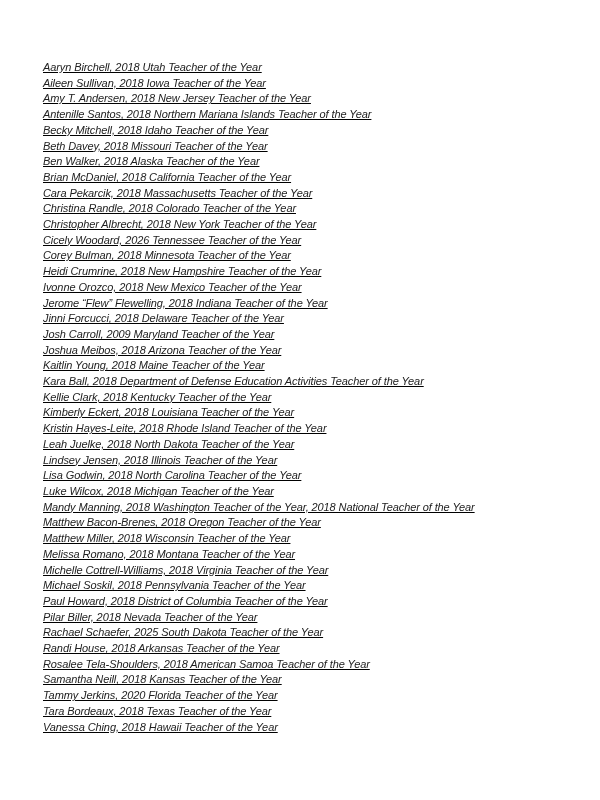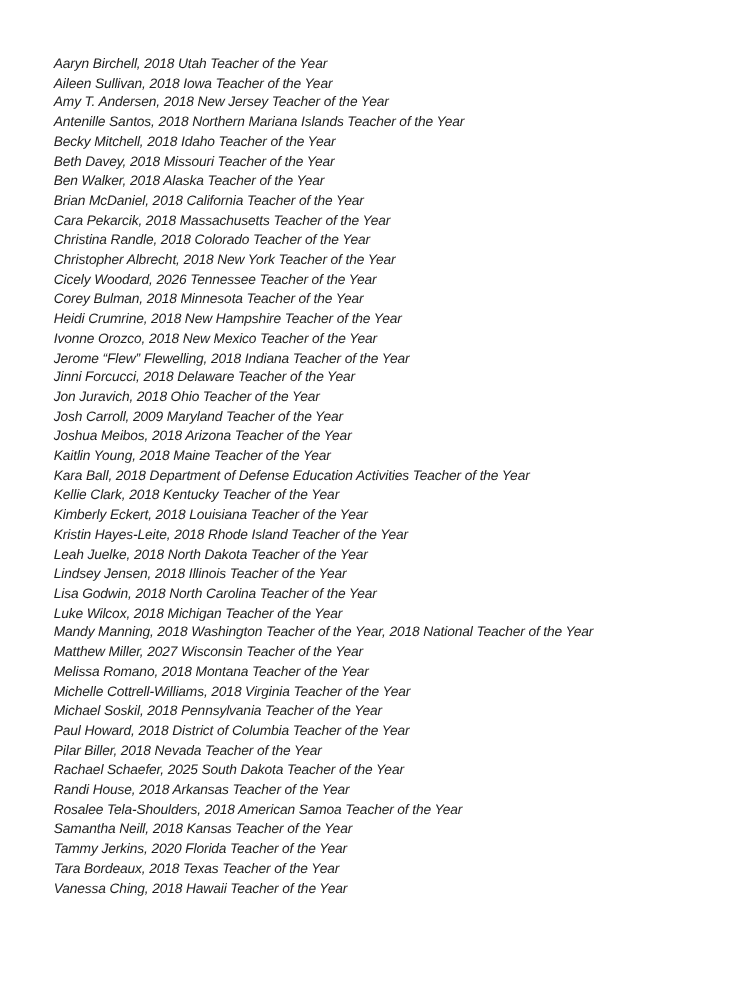--- a/index.html
+++ b/index.html
@@ -10,23 +10,24 @@
   .page {
     position: relative;
     width: 600px;
     height: 800px;
     background: #ffffff;
     overflow: hidden;
     font-family: "Liberation Sans", sans-serif;
   }
   .lines {
     position: absolute;
-    top: 44px;
+    top: 60px;
     left: 43px;
     right: 20px;
+    text-decoration: underline;
   }
   .line {
     font-style: italic;
     font-size: 11px;
     line-height: 15.7px;
     letter-spacing: -0.1px;
     color: #212121;
     white-space: nowrap;
   }
 </style>
@@ -45,34 +46,34 @@
       <div class="line">Brian McDaniel, 2018 California Teacher of the Year</div>
       <div class="line">Cara Pekarcik, 2018 Massachusetts Teacher of the Year</div>
       <div class="line">Christina Randle, 2018 Colorado Teacher of the Year</div>
       <div class="line">Christopher Albrecht, 2018 New York Teacher of the Year</div>
       <div class="line">Cicely Woodard, 2026 Tennessee Teacher of the Year</div>
       <div class="line">Corey Bulman, 2018 Minnesota Teacher of the Year</div>
       <div class="line">Heidi Crumrine, 2018 New Hampshire Teacher of the Year</div>
       <div class="line">Ivonne Orozco, 2018 New Mexico Teacher of the Year</div>
       <div class="line">Jerome “Flew” Flewelling, 2018 Indiana Teacher of the Year</div>
       <div class="line">Jinni Forcucci, 2018 Delaware Teacher of the Year</div>
-      <div class="line">Jon Juravich, 2018 Ohio Teacher of the Year</div>
       <div class="line">Josh Carroll, 2009 Maryland Teacher of the Year</div>
       <div class="line">Joshua Meibos, 2018 Arizona Teacher of the Year</div>
       <div class="line">Kaitlin Young, 2018 Maine Teacher of the Year</div>
       <div class="line">Kara Ball, 2018 Department of Defense Education Activities Teacher of the Year</div>
       <div class="line">Kellie Clark, 2018 Kentucky Teacher of the Year</div>
       <div class="line">Kimberly Eckert, 2018 Louisiana Teacher of the Year</div>
       <div class="line">Kristin Hayes-Leite, 2018 Rhode Island Teacher of the Year</div>
       <div class="line">Leah Juelke, 2018 North Dakota Teacher of the Year</div>
       <div class="line">Lindsey Jensen, 2018 Illinois Teacher of the Year</div>
       <div class="line">Lisa Godwin, 2018 North Carolina Teacher of the Year</div>
       <div class="line">Luke Wilcox, 2018 Michigan Teacher of the Year</div>
       <div class="line">Mandy Manning, 2018 Washington Teacher of the Year, 2018 National Teacher of the Year</div>
-      <div class="line">Matthew Miller, 2027 Wisconsin Teacher of the Year</div>
+      <div class="line">Matthew Bacon-Brenes, 2018 Oregon Teacher of the Year</div>
+      <div class="line">Matthew Miller, 2018 Wisconsin Teacher of the Year</div>
       <div class="line">Melissa Romano, 2018 Montana Teacher of the Year</div>
       <div class="line">Michelle Cottrell-Williams, 2018 Virginia Teacher of the Year</div>
       <div class="line">Michael Soskil, 2018 Pennsylvania Teacher of the Year</div>
       <div class="line">Paul Howard, 2018 District of Columbia Teacher of the Year</div>
       <div class="line">Pilar Biller, 2018 Nevada Teacher of the Year</div>
       <div class="line">Rachael Schaefer, 2025 South Dakota Teacher of the Year</div>
       <div class="line">Randi House, 2018 Arkansas Teacher of the Year</div>
       <div class="line">Rosalee Tela-Shoulders, 2018 American Samoa Teacher of the Year</div>
       <div class="line">Samantha Neill, 2018 Kansas Teacher of the Year</div>
       <div class="line">Tammy Jerkins, 2020 Florida Teacher of the Year</div>

